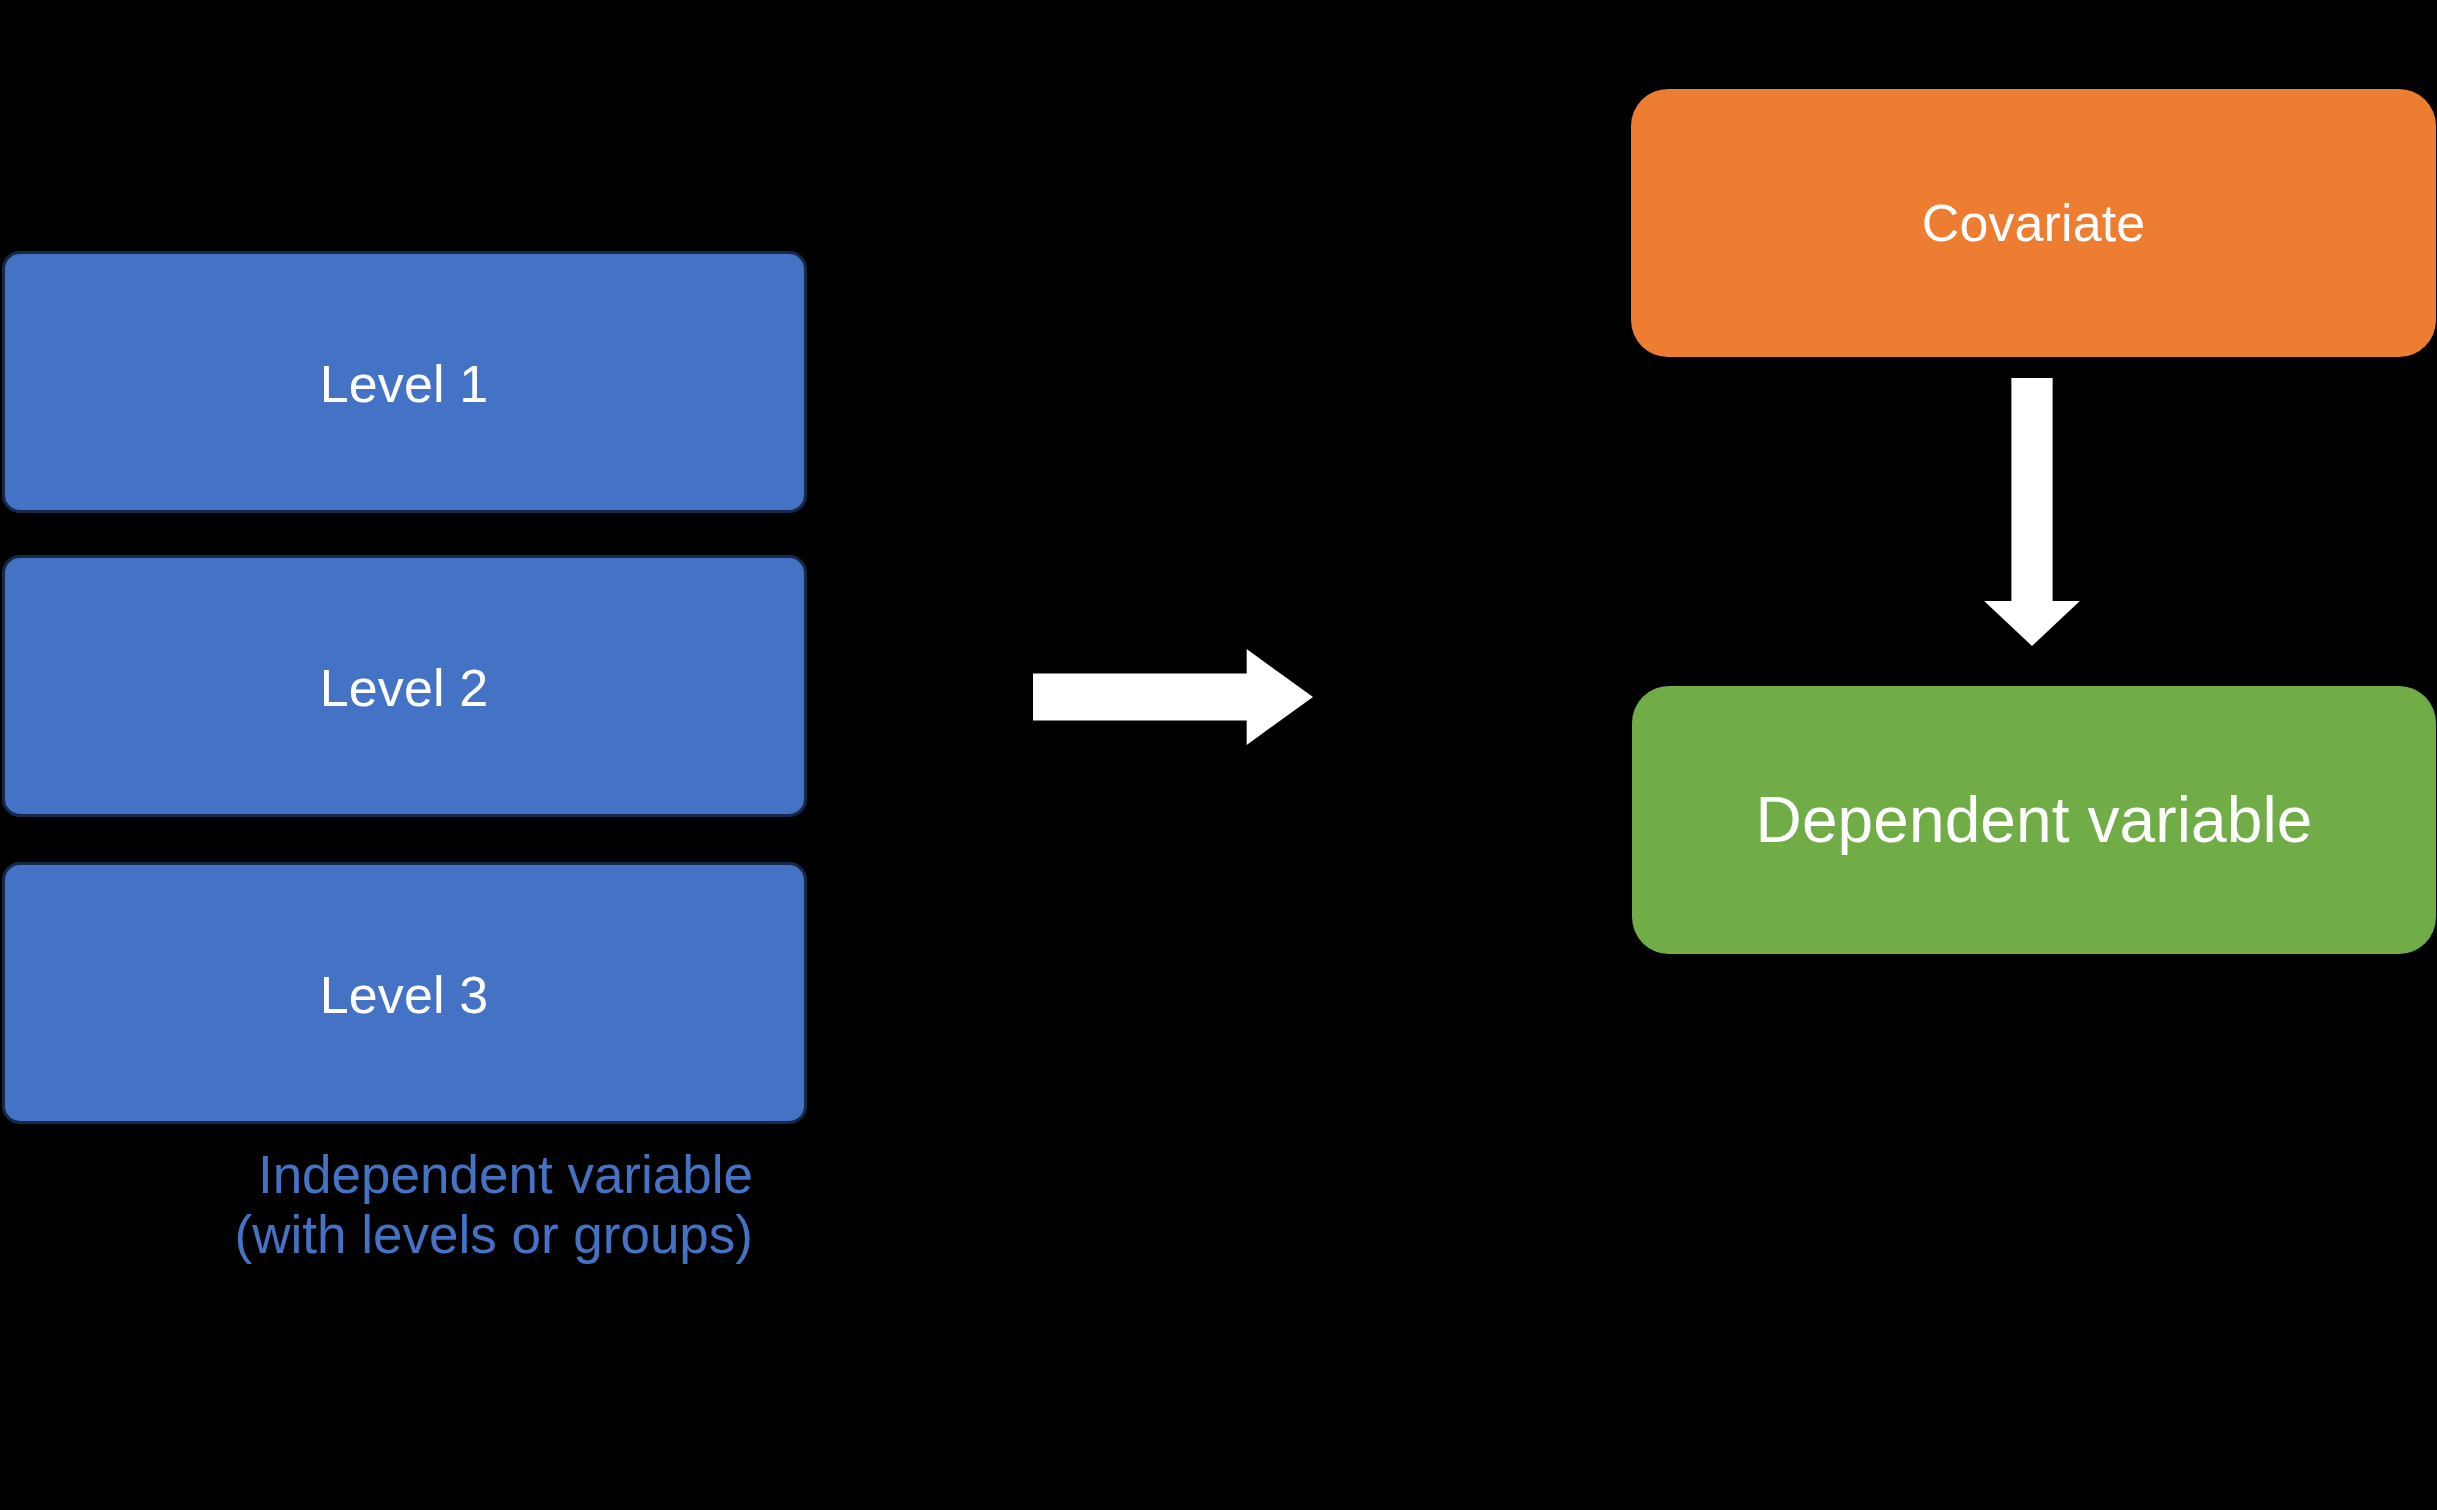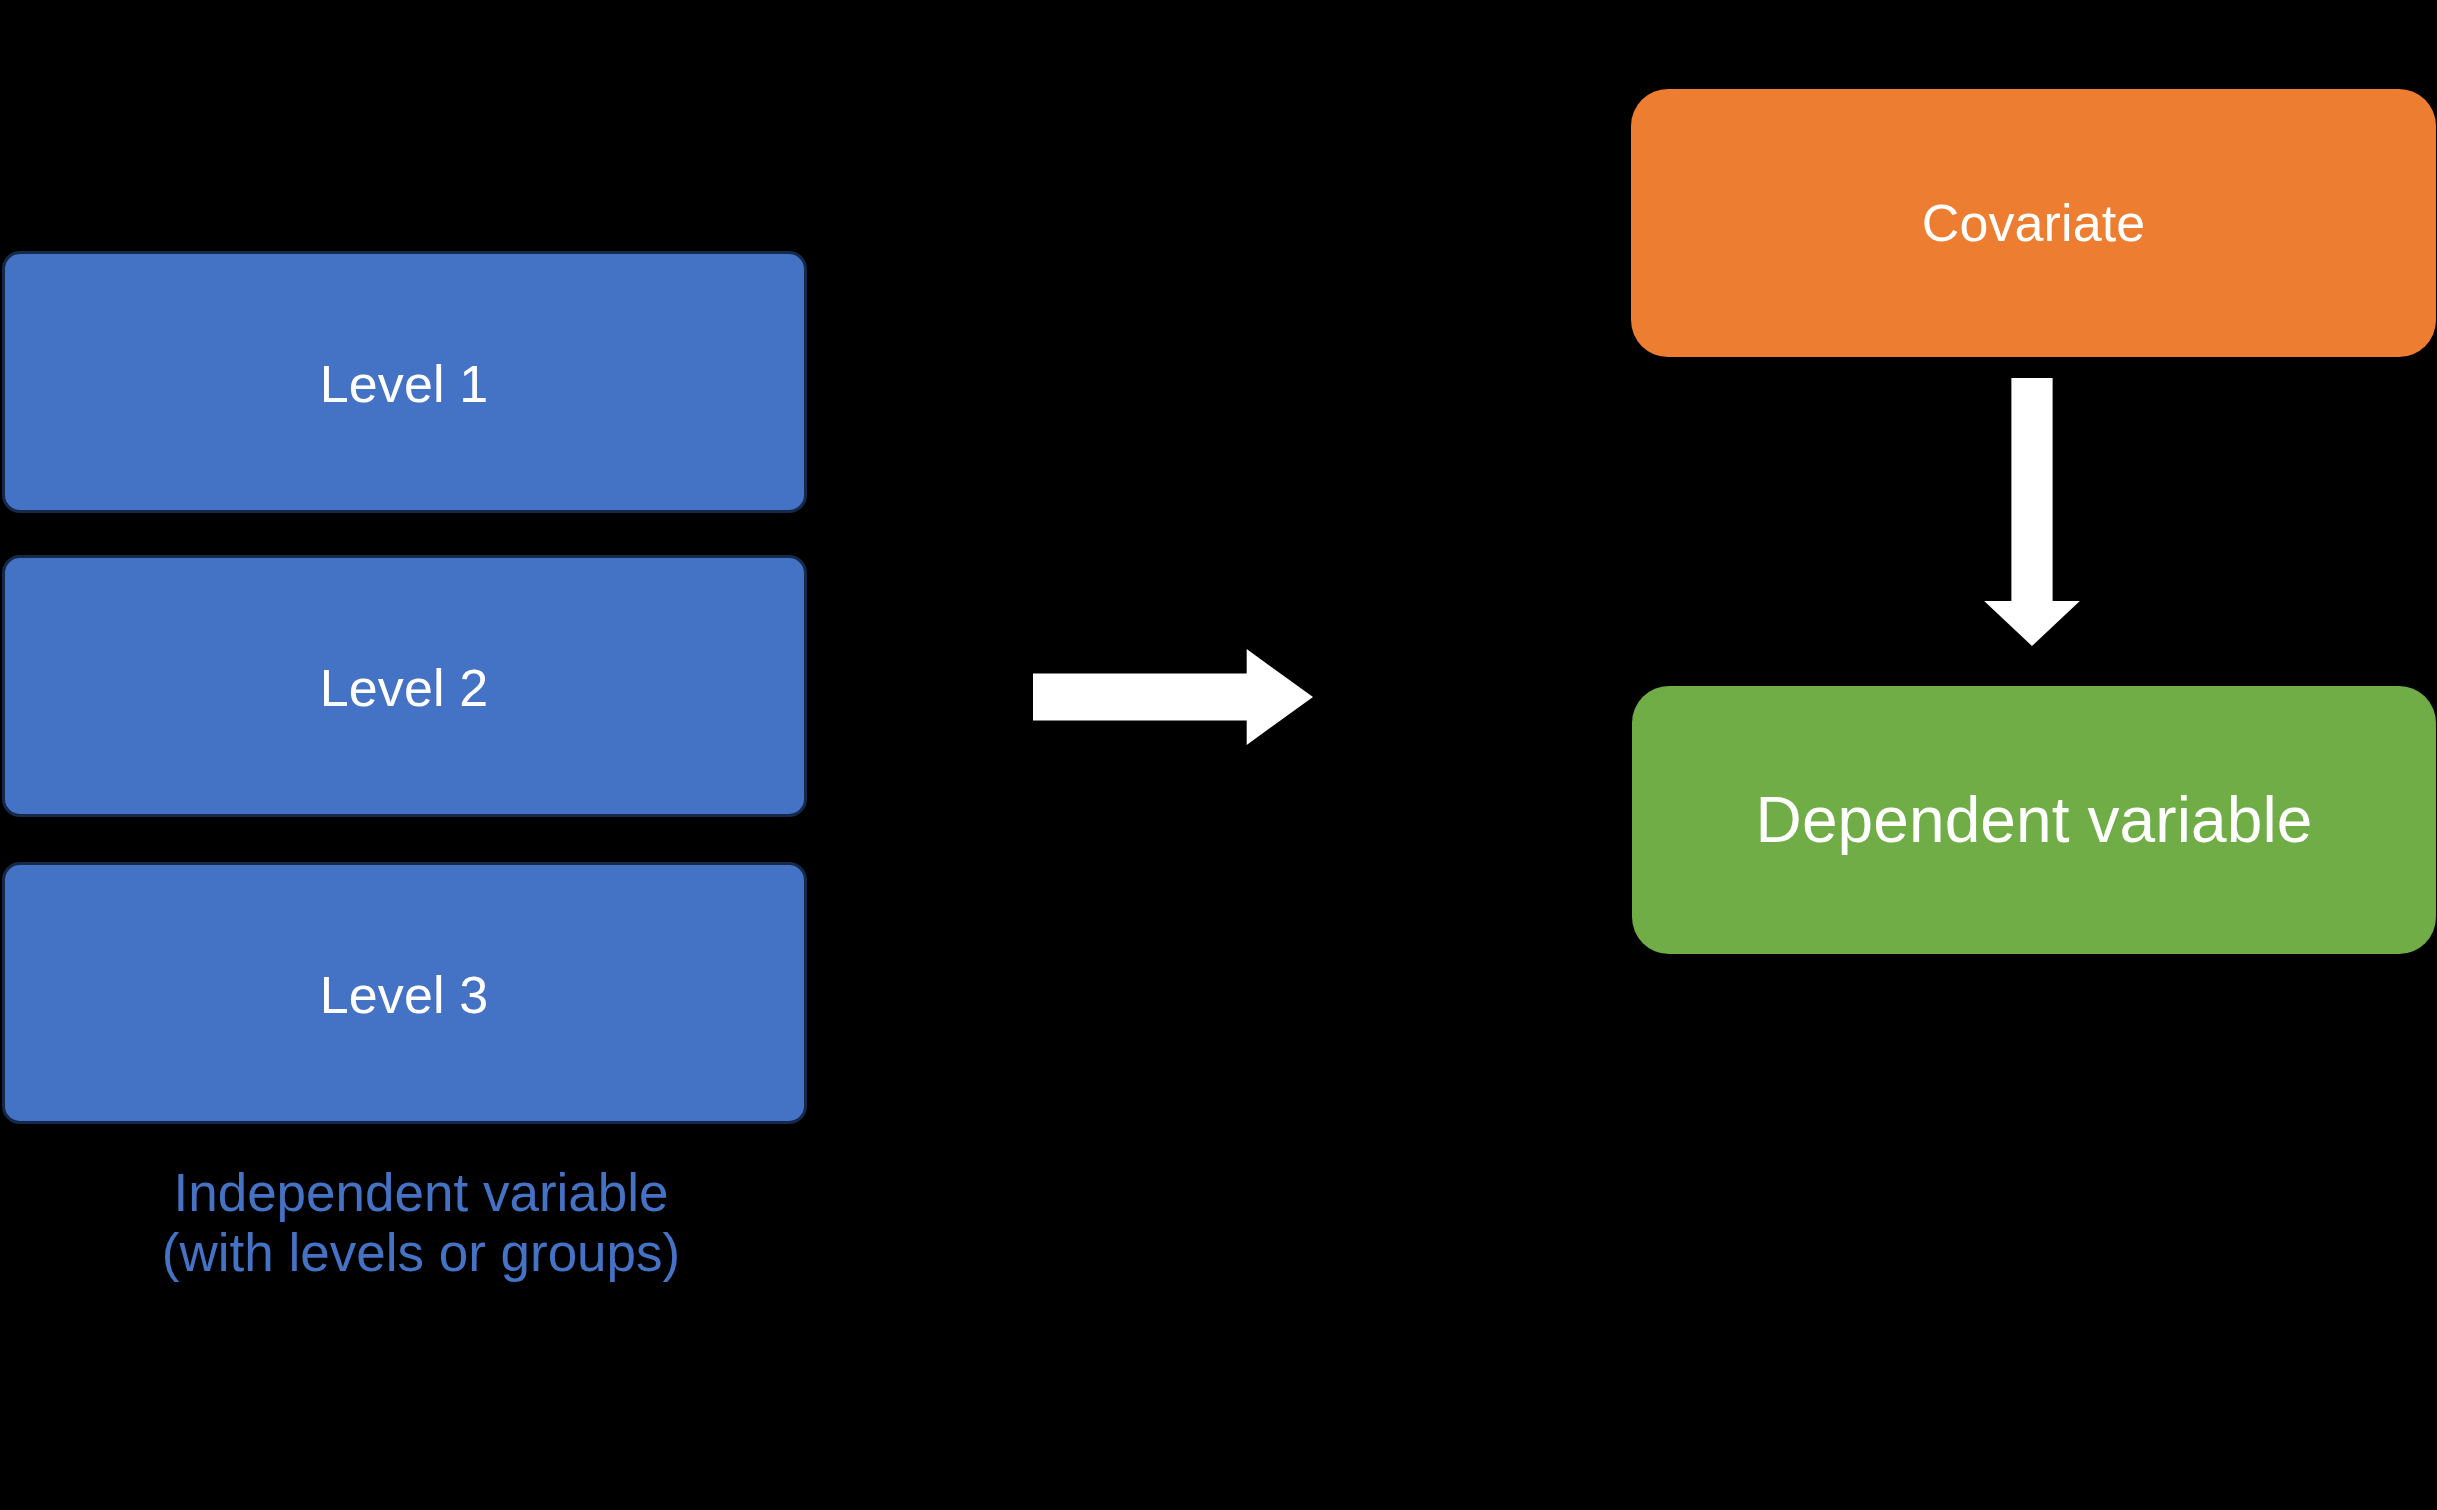--- a/index.html
+++ b/index.html
@@ -65,23 +65,22 @@
 
   
   #iv-caption {
     position: absolute;
     left: 89px;
     top: 1145px;
     width: 664px;
     color: #4472C4;
     font-size: 53px;
     line-height: 1.13;
-    text-align: center;
+    text-align: right;
     white-space: pre;
-    margin-top: 18px;
   }
 
   
   .arrow-svg {
     position: absolute;
     overflow: visible;
   }
   #right-arrow { left: 1033px; top: 649px; }
   #down-arrow  { left: 1984px; top: 378px; }
 </style>

